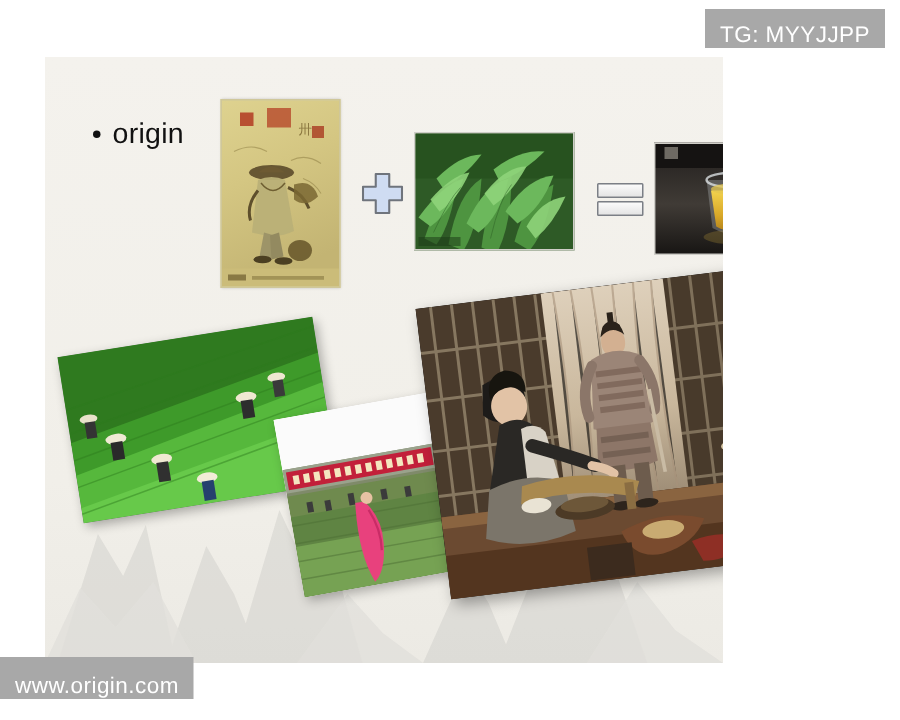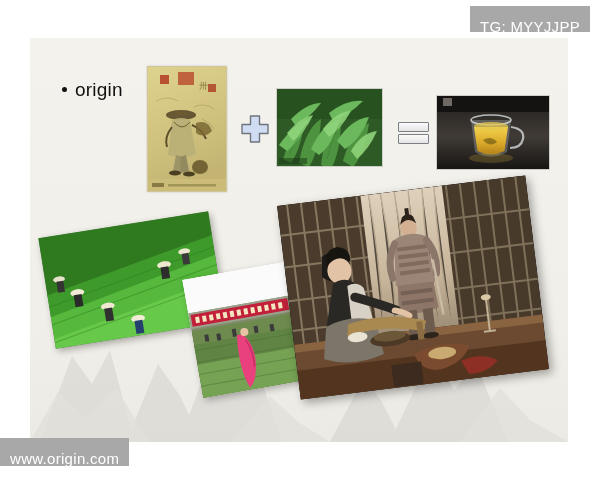--- a/index.html
+++ b/index.html
@@ -12,21 +12,21 @@
   #stage {
     position: relative;
     width: 600px; height: 480px;
     background: #ffffff;
   }
 
   
   .slide {
     position: absolute;
     left: 30px; top: 38px;
-    width: 538px; height: 404px;
+    width: 452px; height: 404px;
     background: #f2f0eb;
     overflow: hidden;
   }
   .slide-inner-shade {
     position: absolute; inset: 0;
     background: linear-gradient(180deg,#f4f2ed 0%,#f1efe9 70%,#eceae4 100%);
   }
 
   
   .inkwash {
@@ -124,22 +124,22 @@
     background: #1b1714;
   }
 
   
   .wm {
     position: absolute;
     background: #a8a8a8;
     color: #ffffff;
     font-size: 15px;
     letter-spacing: .3px;
-    display: flex; align-items: flex-start;
-    padding: 12px 10px;
+    display: flex; align-items: flex-end;
+    padding: 0 10px;
     box-sizing: border-box;
   }
   .wm-top  { right: 10px; top: 6px;  height: 26px; }
   .wm-bot  { left: 0px;  top: 438px; height: 28px; }
 </style>
 </head>
 <body>
 
 <div id="stage">
 

